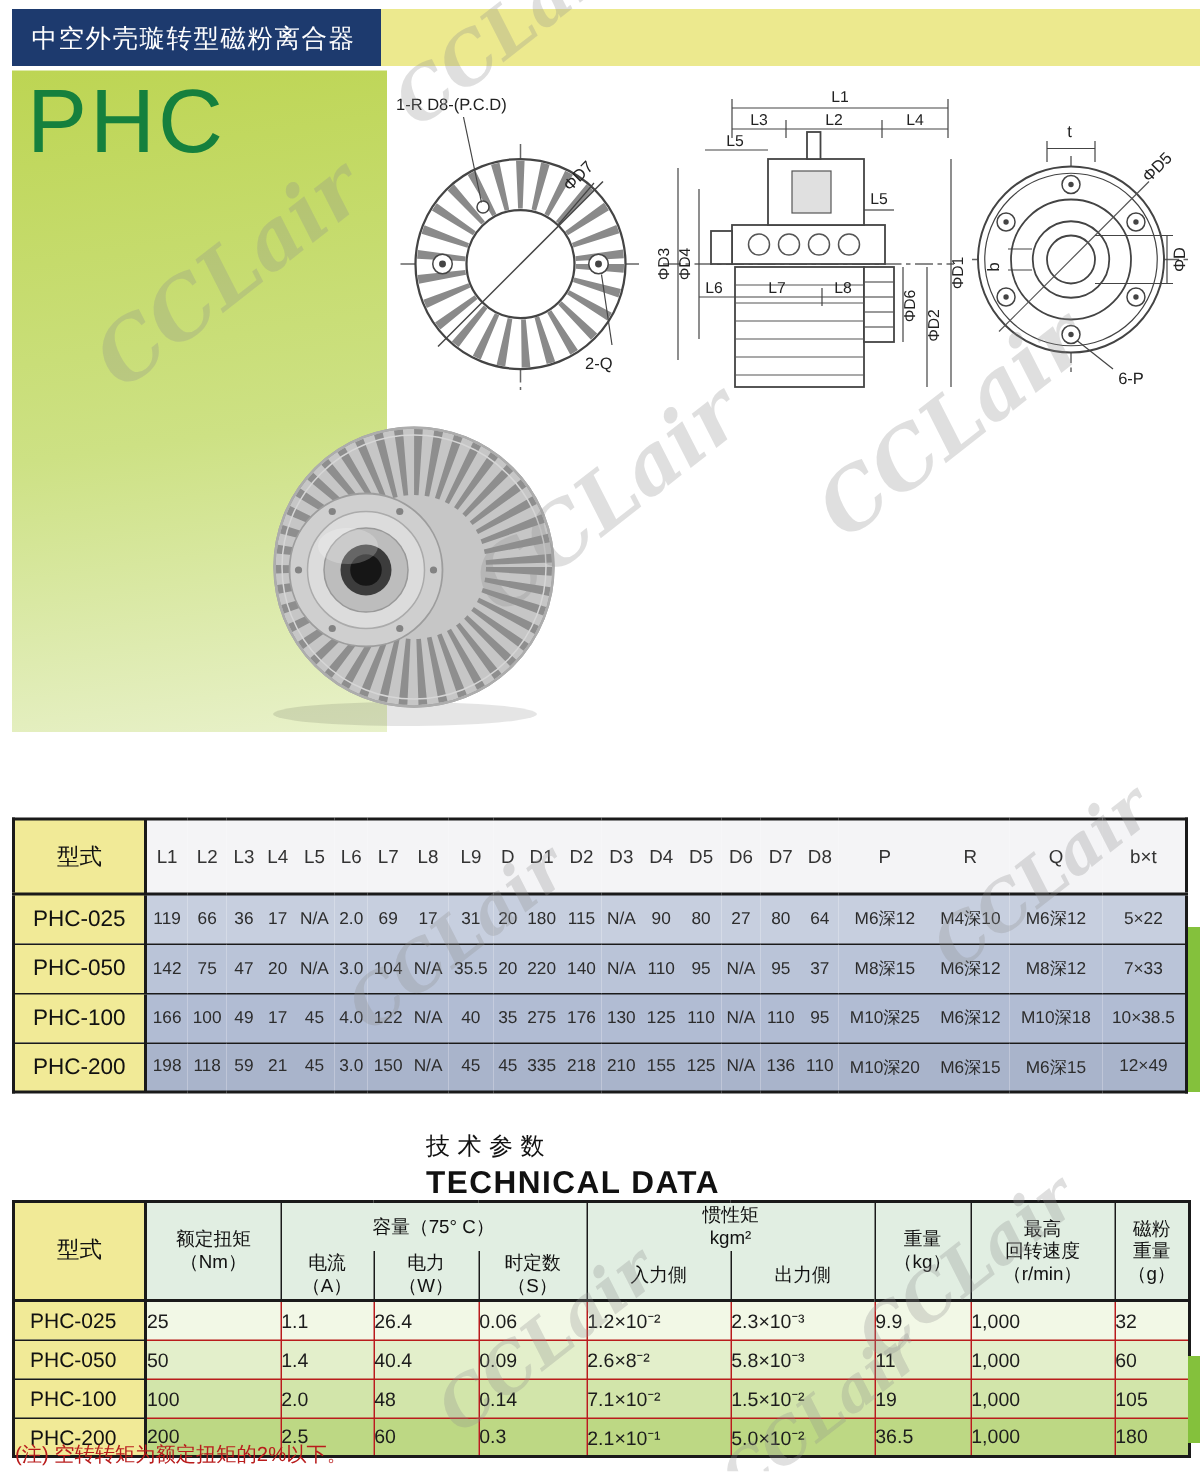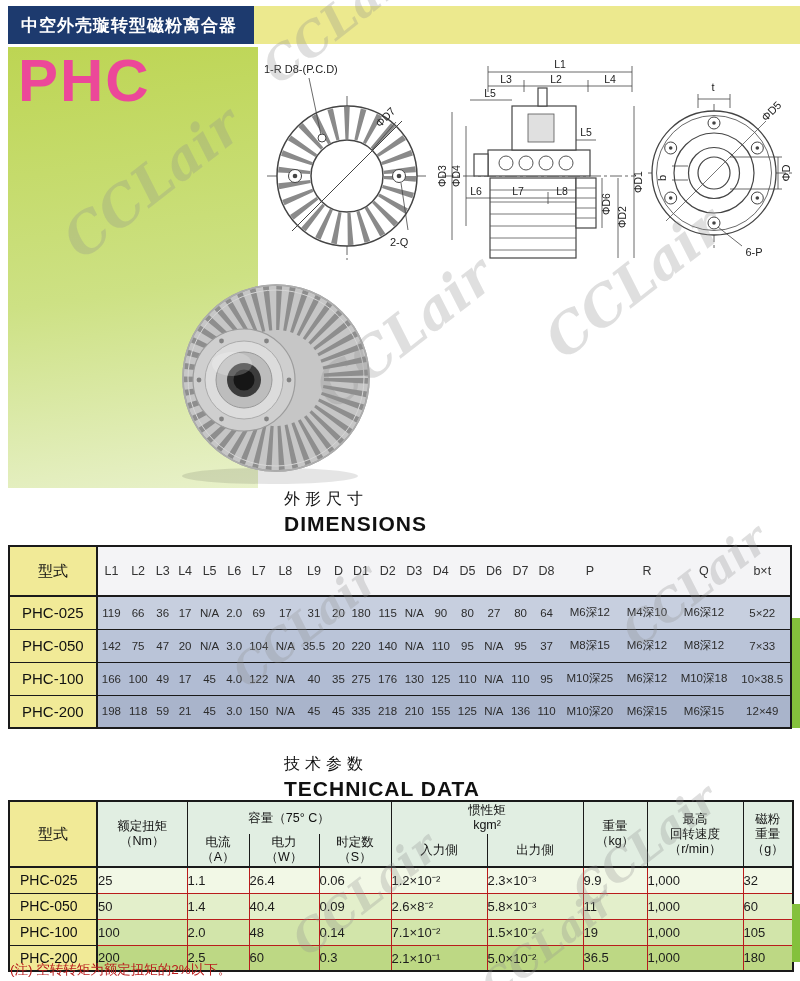--- a/index.html
+++ b/index.html
@@ -2,25 +2,25 @@
 <html><head>
 <meta charset="utf-8">
 <style>
 *{margin:0;padding:0;box-sizing:border-box}
 html,body{background:#fff}
 #page{position:relative;width:800px;height:981px;background:#fff;overflow:hidden;
   font-family:"Liberation Sans",sans-serif;color:#111}
 
 
 .title-bar{position:absolute;left:8px;top:6px;width:246px;height:38px;background:#1d3a6e;
-  color:#fff;font-size:17px;font-weight:bold;letter-spacing:1px;display:flex;align-items:center;padding-left:13px}
+  color:#fff;font-size:17px;font-weight:normal;letter-spacing:1px;display:flex;align-items:center;padding-left:13px}
 .yellow-band{position:absolute;left:254px;top:6px;width:546px;height:38px;background:#ece98e}
 .green-panel{position:absolute;left:8px;top:47px;width:250px;height:441px;
   background:linear-gradient(172deg,#bdd553 0%,#cde184 55%,#e8f1ca 100%)}
-.phc{position:absolute;left:18px;top:46px;font-size:60px;font-weight:bold;color:#ec4899;letter-spacing:2px}
+.phc{position:absolute;left:18px;top:46px;font-size:60px;font-weight:normal;color:#15803d;letter-spacing:2px}
 
 
 .dwg{position:absolute}
 svg text{font-family:"Liberation Sans",sans-serif}
 
 
 .sec-head{position:absolute;left:284px}
 .sec-head .cn{font-size:16px;letter-spacing:5px;color:#111}
 .sec-head .en{font-size:21px;font-weight:bold;letter-spacing:1px;color:#111;margin-top:2px}
 
@@ -223,24 +223,20 @@
       <circle cx="131" cy="100" r="2.4"></circle>
         <circle cx="108.5" cy="61" r="2.4"></circle>
         <circle cx="63.5" cy="61" r="2.4"></circle>
       <circle cx="41" cy="100" r="2.4"></circle>
         <circle cx="63.5" cy="139" r="2.4"></circle>
         <circle cx="108.5" cy="139" r="2.4"></circle>
     </g>
     <ellipse cx="74" cy="84" rx="20" ry="12" fill="#fff" opacity="0.22"></ellipse>
   </svg>
 
-  <div class="sec-head" style="top:489px">
-    <div class="cn">外形尺寸</div>
-    <div class="en">DIMENSIONS</div>
-  </div>
 
   <table id="dim-table">
     <thead>
       <tr>
         <th class="model-head">型式</th>
       <th>L1</th>
           <th>L2</th>
           <th>L3</th>
           <th>L4</th>
           <th>L5</th>

